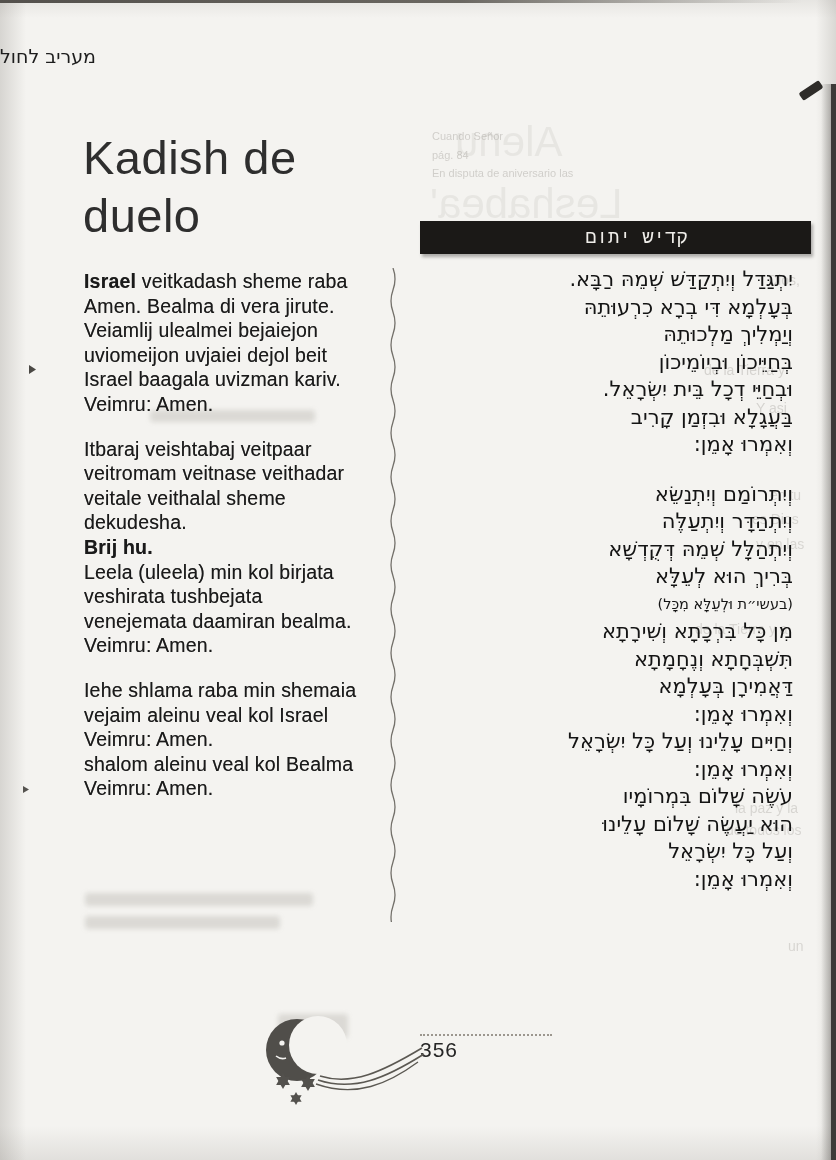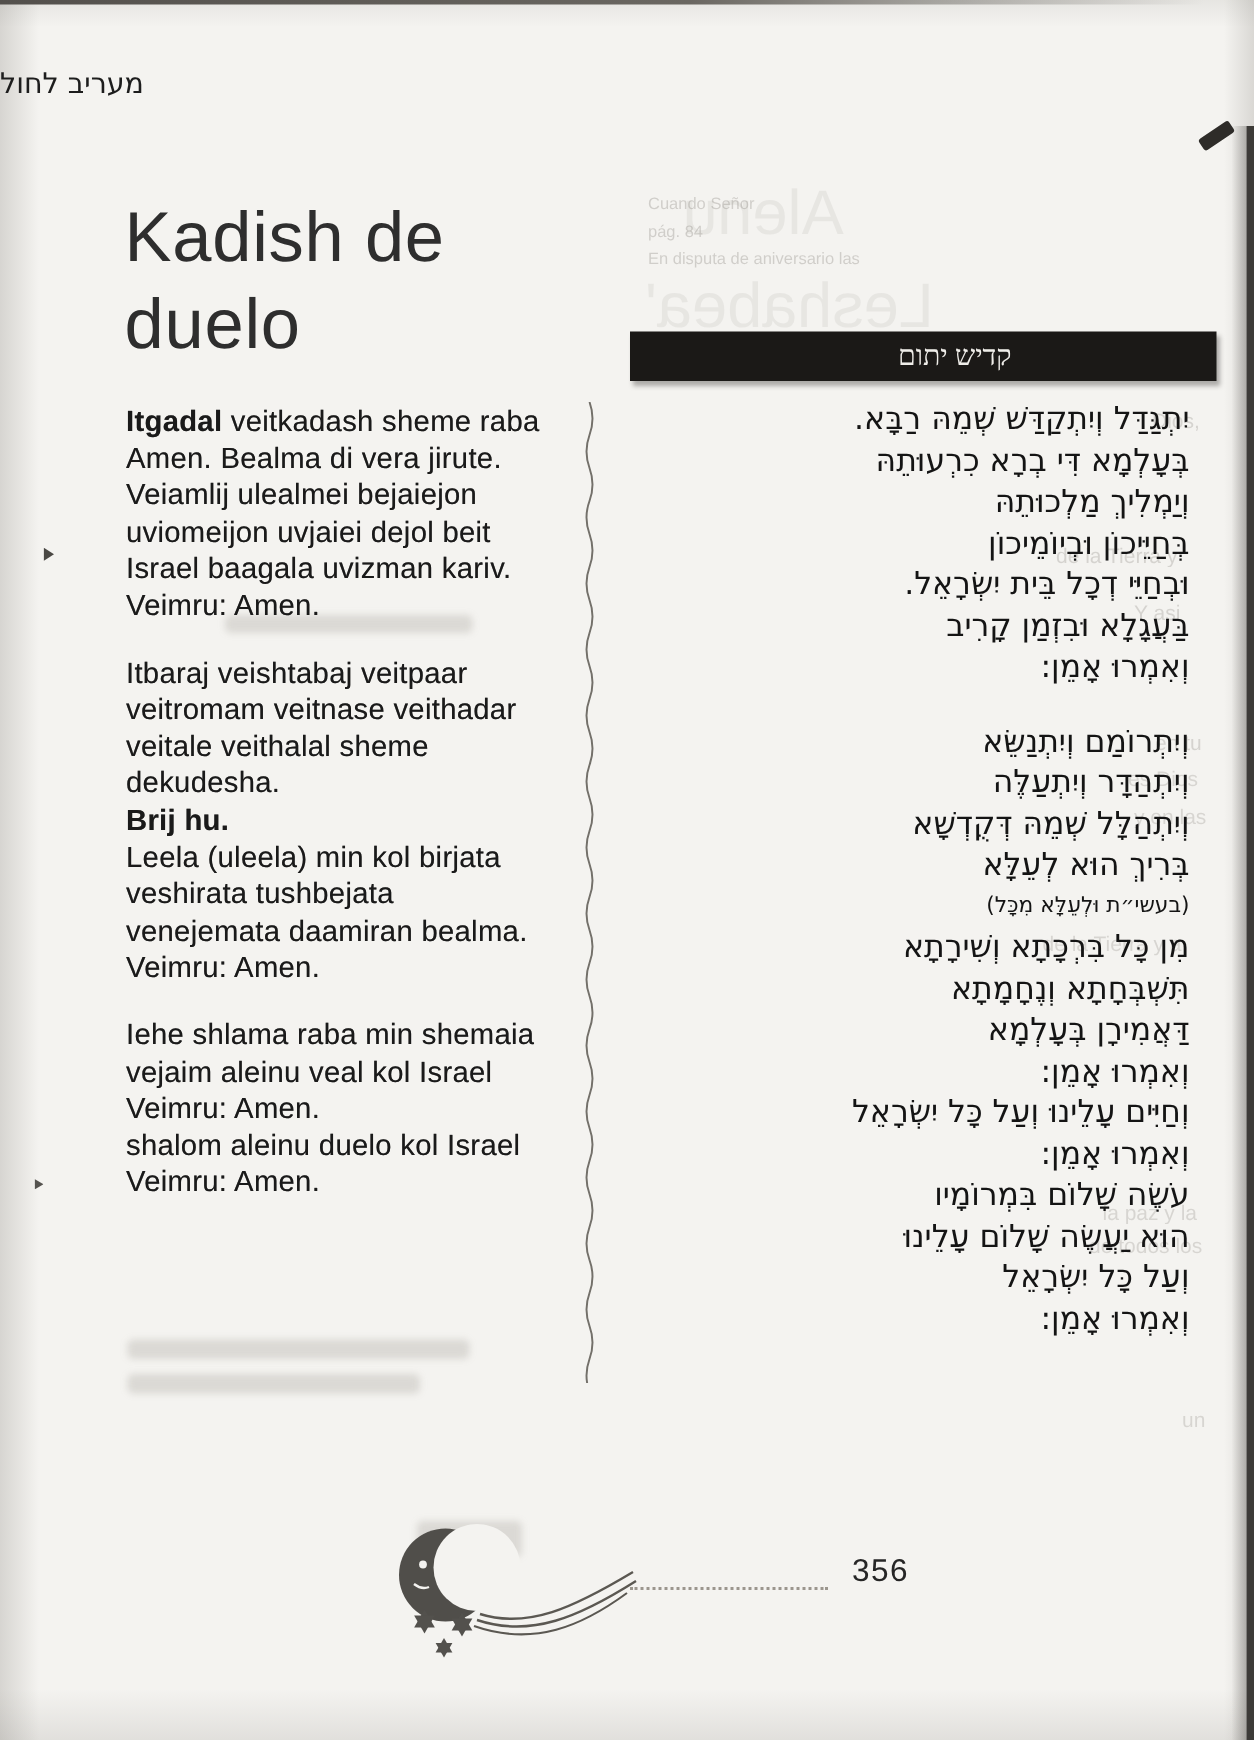--- a/index.html
+++ b/index.html
@@ -35,37 +35,37 @@
     line-height:24.6px;color:#1a1a1a;letter-spacing:.2px;text-shadow:0 0 .4px rgba(20,20,20,.55);}
   .left-para{margin:0 0 20px 0;}
   .left-line{white-space:nowrap;}
   .left-line.italic{font-style:italic;}
   .left-line.bold{font-weight:700;}
   
   .wavy-divider{position:absolute;left:386px;top:268px;}
   
   .section-bar{position:absolute;left:420px;top:221px;width:391px;height:33px;
     background:#1b1917;color:#efede9;display:flex;align-items:center;justify-content:center;
-    padding-left:42px;box-sizing:border-box;font-family:Liberation Serif, serif;font-size:19px;
+    padding-left:42px;box-sizing:border-box;font-family:Liberation Mono, monospace;font-size:19px;
     box-shadow:2px 3px 3px rgba(40,38,35,.35);}
   
   .hebrew-col{position:absolute;left:420px;top:266px;width:391px;direction:rtl;text-align:right;
     padding-right:18px;box-sizing:border-box;font-family:"DejaVu Sans",sans-serif;
     font-size:21px;line-height:27.5px;color:#141414;}
   .hebrew-group{margin:0 0 22px 0;}
   .hebrew-line{white-space:nowrap;}
   .hebrew-line.small{font-size:14.5px;}
   
   .bleed{position:absolute;color:#8f8b85;pointer-events:none;white-space:nowrap;}
   .bleed.mirror{transform:scaleX(-1);}
   .smudge{position:absolute;background:rgba(118,114,107,.20);filter:blur(2.5px);border-radius:4px;
     pointer-events:none;}
   
   .footer{position:absolute;left:420px;top:1034px;width:280px;height:26px;
-    display:flex;align-items:flex-end;gap:16px;}
+    display:flex;align-items:flex-start;gap:2px;flex-direction:column;}
   .dotted-rule{width:132px;border-top:2px dotted #9b968e;height:0;}
   .page-number{font-size:21px;color:#262626;letter-spacing:1px;}
   .moon-art{position:absolute;left:260px;top:1016px;}
 </style>
 </head>
 <body>
 
 <div class="page">
 
   <div class="top-line"></div>
@@ -99,21 +99,21 @@
       <div class="bleed" style="left: 726px; top: 822px; font-size: 14px; opacity: 0.28;">de todos los</div>
       <div class="bleed" style="left: 788px; top: 938px; font-size: 14px; opacity: 0.28;">un</div>
       <div class="smudge" style="left: 150px; top: 410px; width: 165px; height: 12px;"></div>
       <div class="smudge" style="left: 85px; top: 893px; width: 228px; height: 13px;"></div>
       <div class="smudge" style="left: 85px; top: 916px; width: 195px; height: 13px;"></div>
       <div class="smudge" style="left: 278px; top: 1014px; width: 70px; height: 24px;"></div>
     </div>
 
   <div class="left-col" id="left-col">
       <div class="left-para">
-        <div class="left-line"><b>Itgadal</b> veitkadash sheme raba</div>
+        <div class="left-line"><b>Israel</b> veitkadash sheme raba</div>
         <div class="left-line">Amen. Bealma di vera jirute.</div>
         <div class="left-line">Veiamlij ulealmei bejaiejon</div>
         <div class="left-line">uviomeijon uvjaiei dejol beit</div>
         <div class="left-line">Israel baagala uvizman kariv.</div>
         <div class="left-line">Veimru: Amen.</div>
       </div>
       <div class="left-para">
         <div class="left-line">Itbaraj veishtabaj veitpaar</div>
         <div class="left-line">veitromam veitnase veithadar</div>
         <div class="left-line">veitale veithalal sheme</div>
@@ -121,21 +121,21 @@
         <div class="left-line bold">Brij hu.</div>
         <div class="left-line">Leela (uleela) min kol birjata</div>
         <div class="left-line">veshirata tushbejata</div>
         <div class="left-line">venejemata daamiran bealma.</div>
         <div class="left-line">Veimru: Amen.</div>
       </div>
       <div class="left-para">
         <div class="left-line">Iehe shlama raba min shemaia</div>
         <div class="left-line">vejaim aleinu veal kol Israel</div>
         <div class="left-line">Veimru: Amen.</div>
-        <div class="left-line">shalom aleinu duelo kol Israel</div>
+        <div class="left-line">shalom aleinu veal kol Bealma</div>
         <div class="left-line">Veimru: Amen.</div>
       </div>
     </div>
 
   <div class="wavy-divider">
     <svg id="wavy-svg" width="14" height="654">
         <path d="M7 0 q4 11 0 22 q-4 11 0 22 q4 11 0 22 q-4 11 0 22 q4 11 0 22 q-4 11 0 22 q4 11 0 22 q-4 11 0 22 q4 11 0 22 q-4 11 0 22 q4 11 0 22 q-4 11 0 22 q4 11 0 22 q-4 11 0 22 q4 11 0 22 q-4 11 0 22 q4 11 0 22 q-4 11 0 22 q4 11 0 22 q-4 11 0 22 q4 11 0 22 q-4 11 0 22 q4 11 0 22 q-4 11 0 22 q4 11 0 22 q-4 11 0 22 q4 11 0 22 q-4 11 0 22 q4 11 0 22 q-4 11 0 22" stroke="#73706a" stroke-width="1.3" fill="none"></path>
       </svg>
   </div>
 

